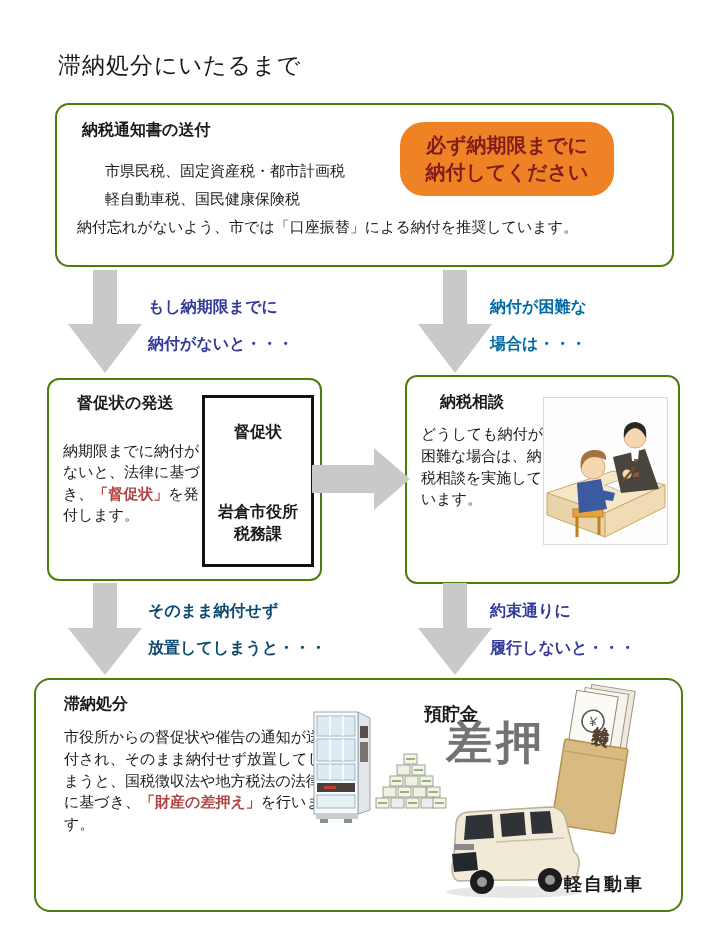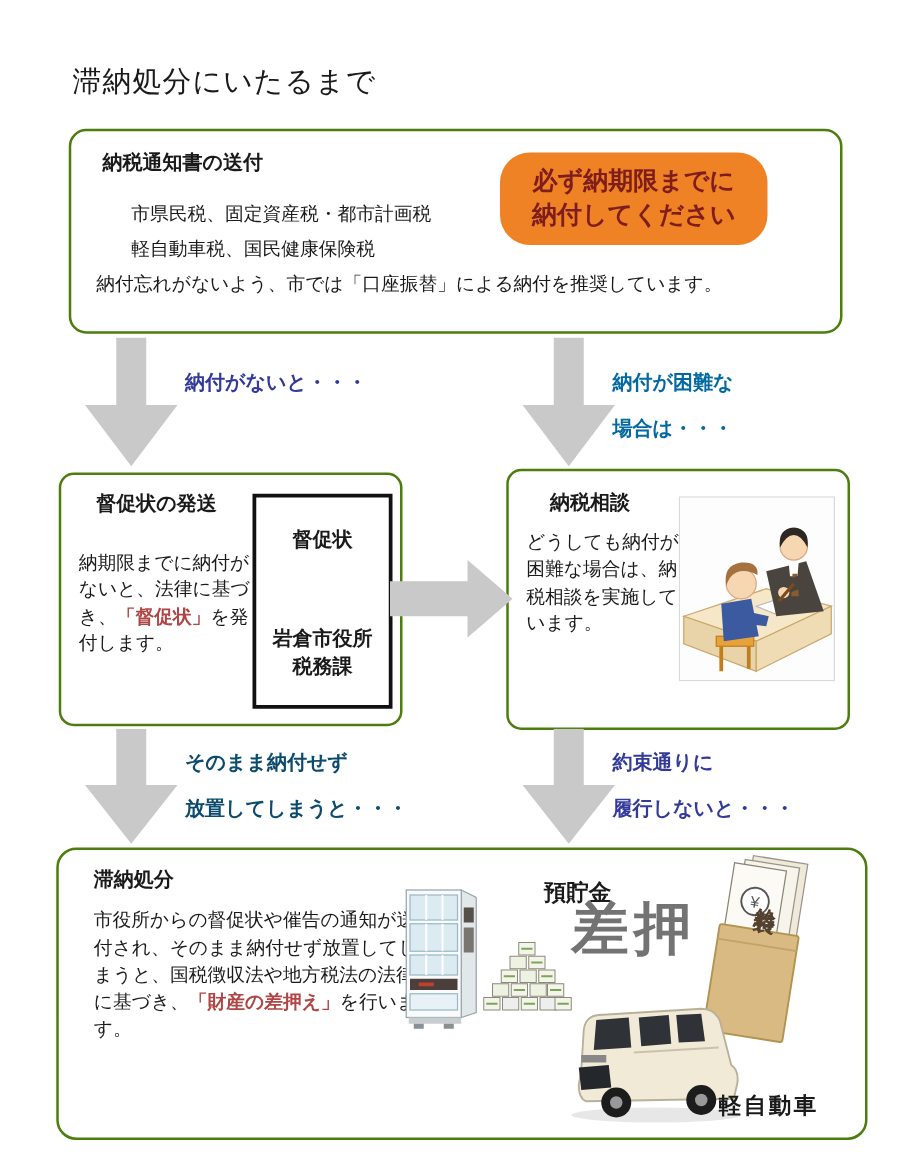--- a/index.html
+++ b/index.html
@@ -26,21 +26,21 @@
   #reminder-body{left:14px;top:60px;width:144px;font-size:15px;line-height:1.42;}
   #letter-box{left:153px;top:15px;width:106px;height:166px;border:3px solid #111;background:#fff;text-align:center;}
   #letter-title{margin-top:24px;font-size:16px;font-weight:bold;}
   #letter-sender{margin-top:58px;font-size:16px;font-weight:bold;line-height:1.4;}
   #consult-box{left:405px;top:375px;width:271px;height:205px;border-radius:12px;}
   #consult-heading{left:33px;top:15px;font-size:16px;font-weight:bold;}
   #consult-body{left:14px;top:46px;width:128px;font-size:15px;line-height:1.45;}
   #consult-illustration{left:136px;top:20px;}
   .red-inline{color:#b04545;font-weight:bold;}
   
-  #disposition-box{left:45px;top:678px;width:645px;height:230px;border-radius:16px;}
+  #disposition-box{left:34px;top:678px;width:645px;height:230px;border-radius:16px;}
   #disposition-heading{left:28px;top:14px;font-size:16px;font-weight:bold;}
   #disposition-body{left:28px;top:46px;width:260px;font-size:15px;line-height:1.45;}
   #vending-illustration{left:276px;top:24px;}
   #deposit-label{left:348px;top:22px;font-size:18px;font-weight:bold;margin-left:40px;}
   #money-illustration{left:338px;top:68px;}
   #seizure-text{left:410px;top:32px;font-size:46px;font-weight:bold;color:#737373;letter-spacing:4px;}
   #envelope-illustration{left:508px;top:2px;}
   #envelope-label{left:551px;top:32px;width:22px;height:90px;font-size:17px;font-weight:bold;color:#544230;
     writing-mode:vertical-rl;transform:rotate(9deg);letter-spacing:2px;}
   #car-illustration{left:398px;top:112px;}
@@ -61,20 +61,21 @@
       <span>必ず納期限までに</span>
       <span>納付してください</span>
     </div>
     <div id="notice-footer" class="abs">納付忘れがないよう、市では「口座振替」による納付を推奨しています。</div>
   </div>
 
   <svg class="abs v-arrow" style="left:68px;top:270px;" viewBox="0 0 74 103">
     <polygon points="25,0 49,0 49,54 74,54 37,103 0,54 25,54" fill="#c9c9c9"></polygon>
   </svg>
   <div class="abs flow-label" style="left:148px;top:288px;color:#333a99;">
+    <div>もし納期限までに</div>
     <div>納付がないと・・・</div>
   </div>
   <svg class="abs v-arrow" style="left:418px;top:270px;" viewBox="0 0 74 103">
     <polygon points="25,0 49,0 49,54 74,54 37,103 0,54 25,54" fill="#c9c9c9"></polygon>
   </svg>
   <div class="abs flow-label" style="left:490px;top:288px;color:#0369a1;">
     <div>納付が困難な</div>
     <div>場合は・・・</div>
   </div>
 

